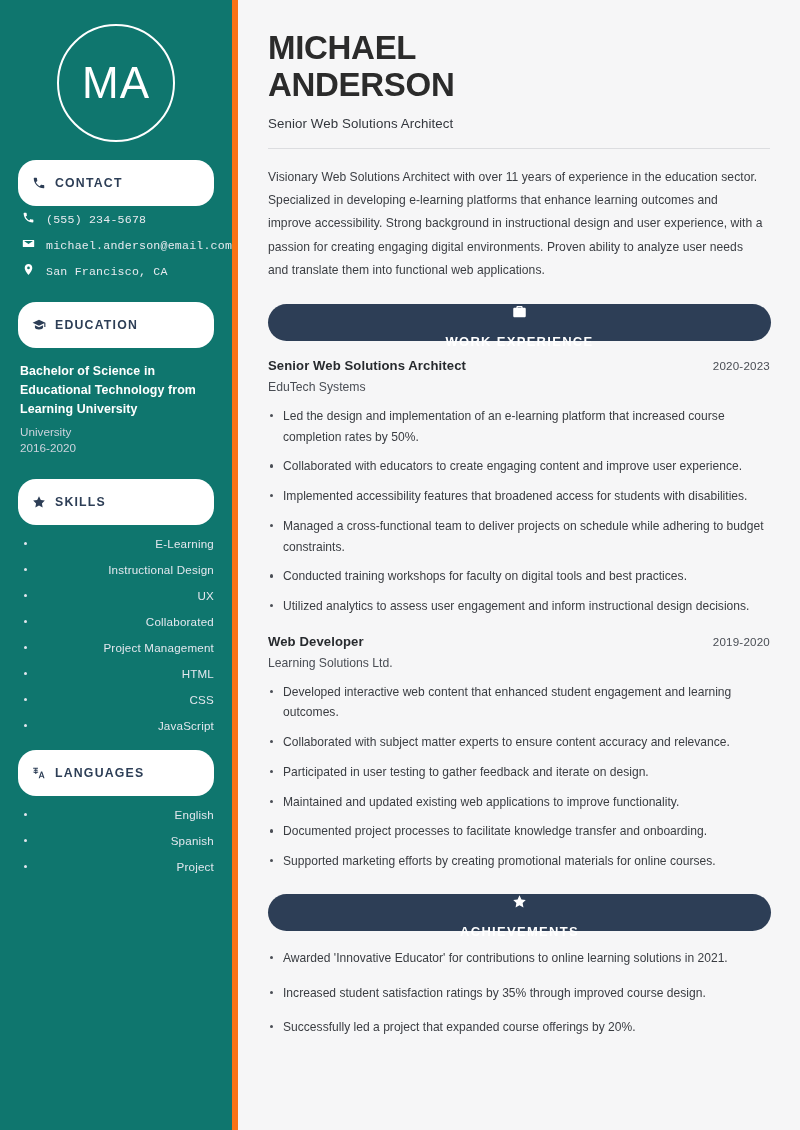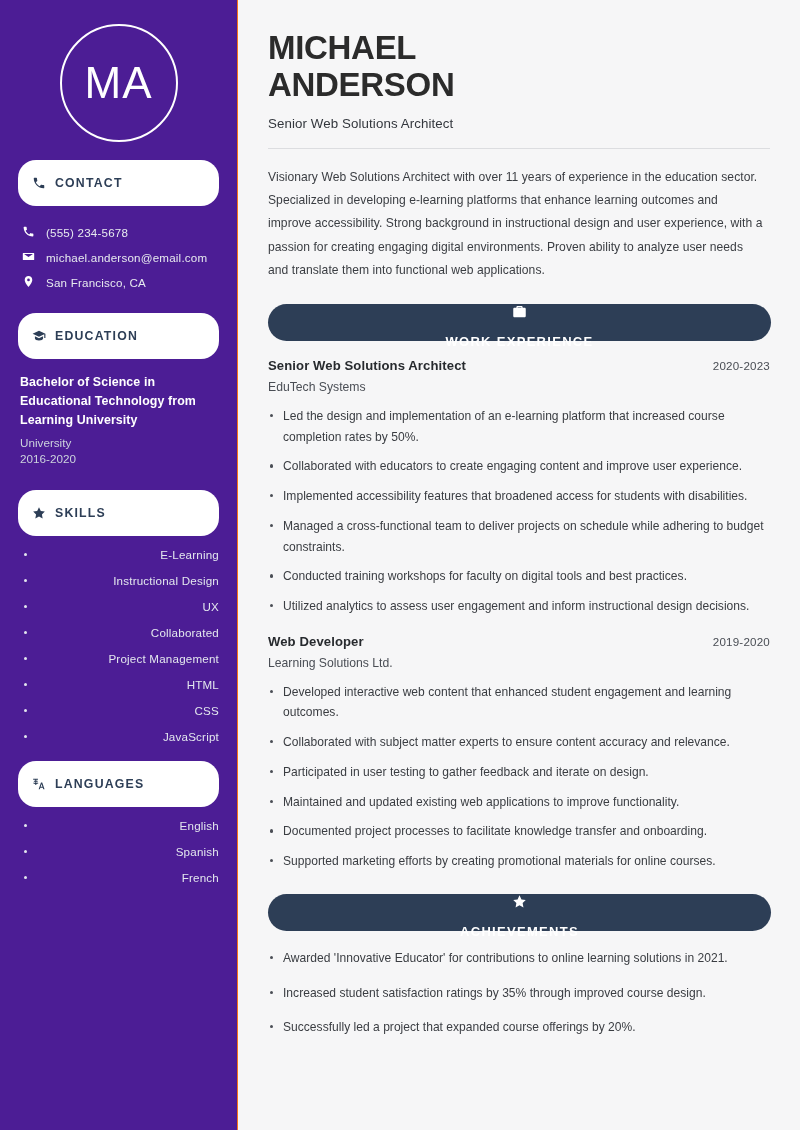--- a/index.html
+++ b/index.html
@@ -7,22 +7,22 @@
     width: 800px; height: 1130px;
     background: #f6f6f7;
     font-family: "Liberation Sans", sans-serif;
     -webkit-font-smoothing: antialiased;
   }
   .page { position: relative; width: 800px; height: 1130px; display: flex; overflow: hidden; background:#f6f6f7; }
 
   
   .sidebar {
     width: 238px; min-width: 238px; height: 1130px;
-    background: #4c1d95;
-    border-right: 1px solid #f97316;
+    background: #0f766e;
+    border-right: 6px solid #f97316;
     padding: 0 18px;
     color: #ffffff;
     position: relative;
   }
   .avatar-wrap { display:flex; justify-content:center; padding-top: 24px; }
   .avatar {
     width: 118px; height: 118px; border-radius: 50%;
     border: 2px solid #ffffff;
     display: flex; align-items: center; justify-content: center;
   }
@@ -40,21 +40,21 @@
     padding: 0 14px;
     gap: 9px;
   }
   .pill .pill-label {
     font-size: 12.3px; font-weight: bold; letter-spacing: 1.2px; color: #2d3e56;
     text-transform: uppercase;
   }
   .pill svg { width: 14px; height: 14px; display:block; flex: none; }
   .pill svg path, .pill svg polygon, .pill svg circle { fill: #2d3e56; }
 
-  .contact-list { margin-top: 14px; }
+  .contact-list { margin-top: 0; font-family: Liberation Mono, monospace; }
   .contact-row {
     display: flex; align-items: center; gap: 11px;
     padding: 5px 2px 5px 4px;
     font-size: 11.6px; color: #e7eaef; letter-spacing: .2px;
   }
   .contact-row svg { width: 13px; height: 13px; flex:none; }
   .contact-row svg path, .contact-row svg circle { fill: #ffffff; }
 
   .edu-block { margin-top: 14px; padding-left: 2px; }
   .edu-degree {
@@ -236,21 +236,21 @@
         <svg viewBox="0 0 24 24">
             <path d="M2 3h8.2v1.7H7.4v1.9h2.4v1.7H7.4v2.1c1.1-.1 2-.4 2.7-.9l.9 1.4c-1 .7-2.2 1.1-3.6 1.2v1.6H5.6v-1.6c-1.4-.1-2.6-.5-3.6-1.2l.9-1.4c.7.5 1.6.8 2.7.9V8.3H3.2V6.6h2.4V4.7H2V3zm13.4 6.6h2.1l4 11.4h-2.1l-.9-2.7h-4.2l-.9 2.7h-2l4-11.4zm1 2.4l-1.5 4.6h3l-1.5-4.6z"></path>
           </svg>
       </span>
       <span class="pill-label">LANGUAGES</span>
     </div>
 
     <div class="bullet-list">
       <div class="bullet-item">English</div>
       <div class="bullet-item">Spanish</div>
-      <div class="bullet-item">French</div>
+      <div class="bullet-item">Project</div>
     </div>
 
   </aside>
 
   <main class="main">
 
     <h1 class="name">
       <span>MICHAEL</span><br>
       <span>ANDERSON</span>
     </h1>

